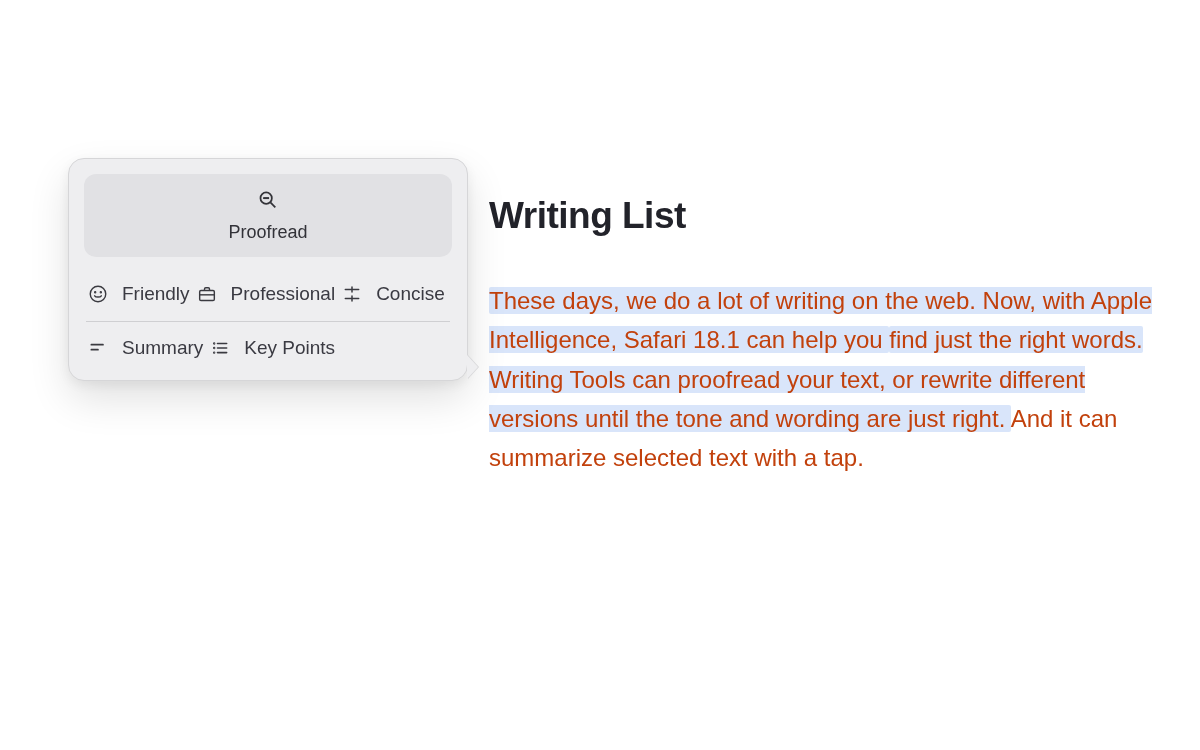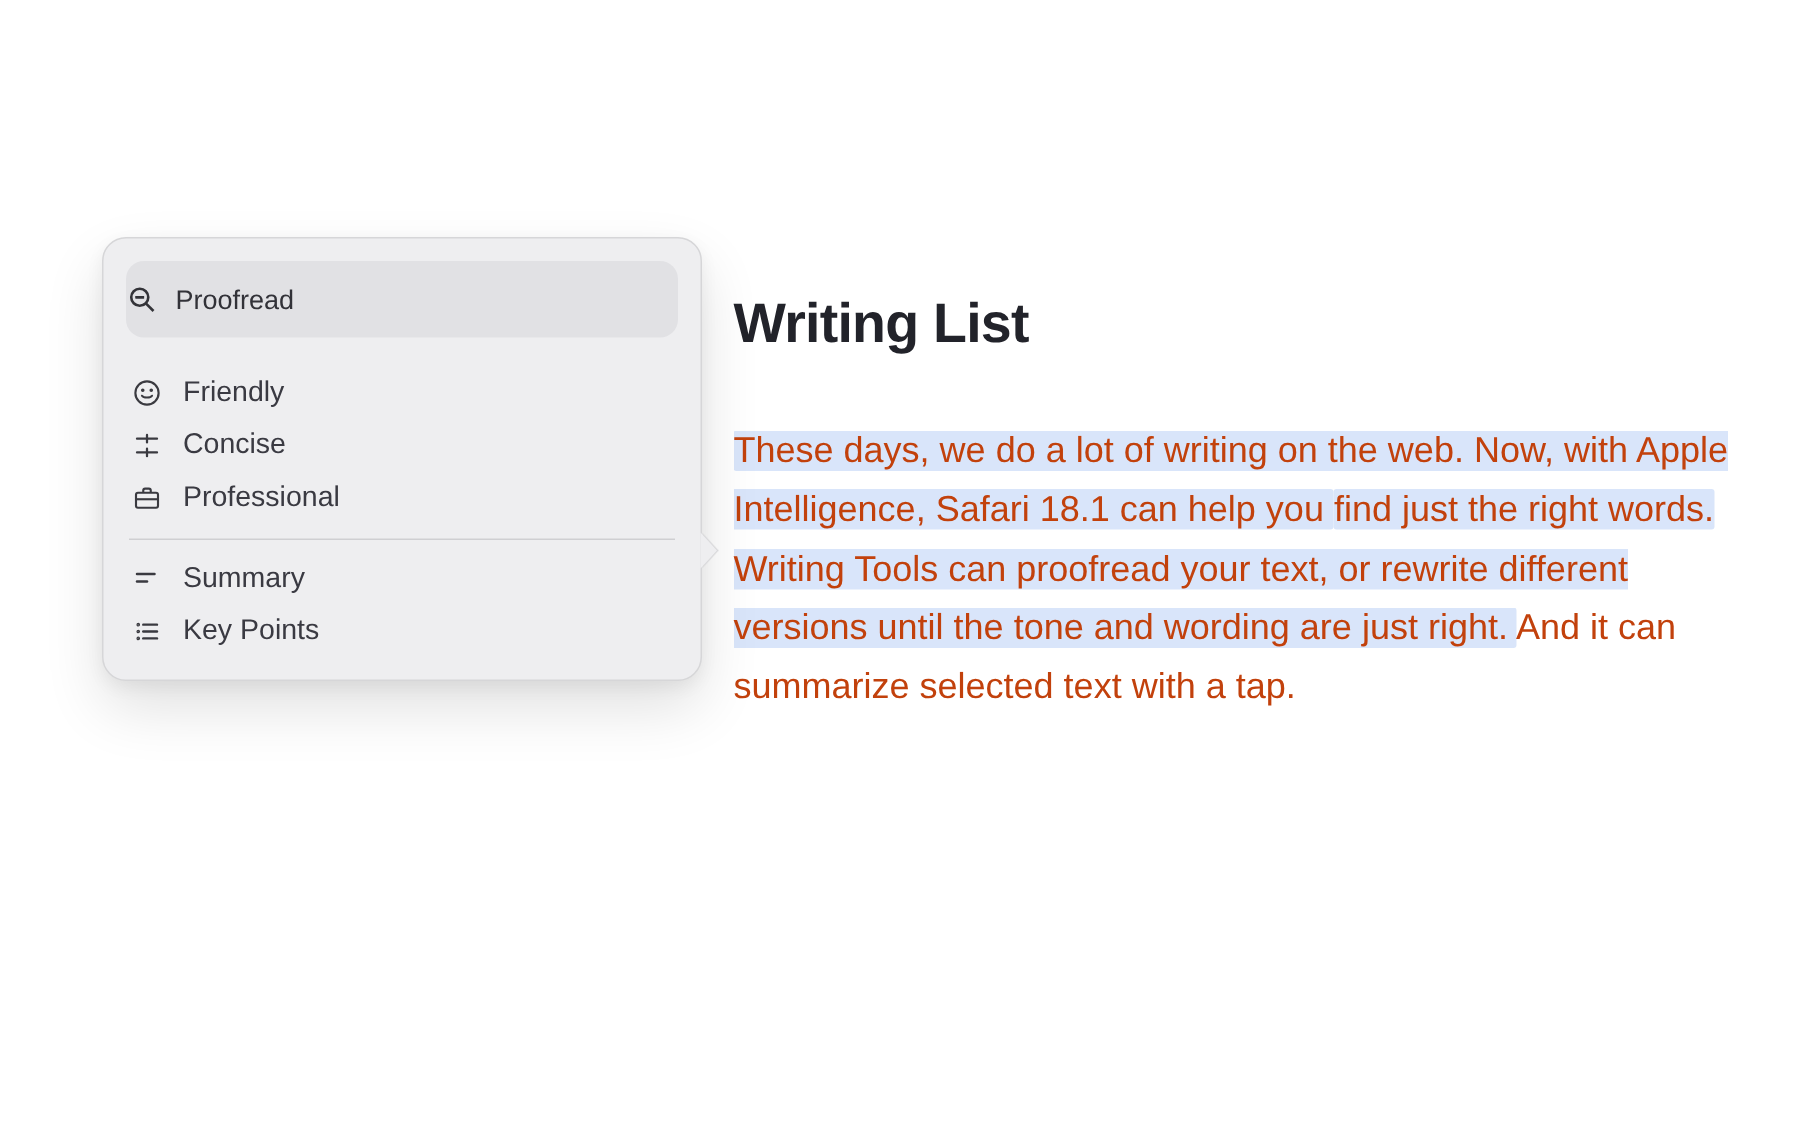--- a/index.html
+++ b/index.html
@@ -67,42 +67,42 @@
       gap: 14px;
       margin-bottom: 20px;
     }
     .big-button {
       flex: 1;
       background: #e1e1e4;
       border: none;
       border-radius: 12px;
       padding: 15px 0 14px 0;
       display: flex;
-      flex-direction: row;
+      flex-direction: column;
       align-items: center;
       gap: 11px;
       cursor: pointer;
       font-family: inherit;
     }
     .big-button-icon {
       width: 22px;
       height: 22px;
       display: flex;
       align-items: center;
       justify-content: center;
       color: #333338;
     }
     .big-button-label {
       font-size: 18px;
       color: #323238;
       font-weight: 400;
     }
     .menu-section {
       display: flex;
-      flex-direction: column;
+      flex-direction: row;
     }
     .menu-item {
       display: flex;
       align-items: center;
       gap: 13px;
       padding: 6px 3px 7px 3px;
       cursor: pointer;
       border-radius: 6px;
     }
     .menu-icon {
@@ -164,39 +164,39 @@
           <circle cx="12" cy="12" r="9.3"></circle>
           <circle cx="8.6" cy="9.8" r="0.6" fill="currentColor"></circle>
           <circle cx="15.4" cy="9.8" r="0.6" fill="currentColor"></circle>
           <path d="M8 14.2 C 9.2 16.1, 14.8 16.1, 16 14.2" stroke-linecap="round"></path>
         </svg>
       </span>
       <span class="menu-label">Friendly</span>
     </div>
     <div class="menu-item">
       <span class="menu-icon">
+        <svg width="20" height="20" viewBox="0 0 24 24" fill="none" stroke="currentColor" stroke-width="1.7">
+          <rect x="3.2" y="7.8" width="17.6" height="12" rx="1.6"></rect>
+          <path d="M9 7.8 V6 C9 5 9.6 4.5 10.5 4.5 H13.5 C14.4 4.5 15 5 15 6 V7.8"></path>
+          <line x1="3.2" y1="13" x2="20.8" y2="13"></line>
+        </svg>
+      </span>
+      <span class="menu-label">Professional</span>
+    </div>
+    <div class="menu-item">
+      <span class="menu-icon">
         <svg width="20" height="20" viewBox="0 0 24 24" fill="none" stroke="currentColor" stroke-width="1.8" stroke-linecap="round">
           <line x1="4" y1="6.5" x2="20" y2="6.5"></line>
           <line x1="12" y1="3.5" x2="12" y2="9.5"></line>
           <polyline points="9.5,7.5 12,10 14.5,7.5" fill="none" stroke-width="0"></polyline>
           <line x1="4" y1="17.5" x2="20" y2="17.5"></line>
           <line x1="12" y1="14.5" x2="12" y2="20.5"></line>
         </svg>
       </span>
       <span class="menu-label">Concise</span>
-    </div>
-    <div class="menu-item">
-      <span class="menu-icon">
-        <svg width="20" height="20" viewBox="0 0 24 24" fill="none" stroke="currentColor" stroke-width="1.7">
-          <rect x="3.2" y="7.8" width="17.6" height="12" rx="1.6"></rect>
-          <path d="M9 7.8 V6 C9 5 9.6 4.5 10.5 4.5 H13.5 C14.4 4.5 15 5 15 6 V7.8"></path>
-          <line x1="3.2" y1="13" x2="20.8" y2="13"></line>
-        </svg>
-      </span>
-      <span class="menu-label">Professional</span>
     </div>
   </div>
 
   <div class="divider"></div>
 
   <div class="menu-section">
     <div class="menu-item">
       <span class="menu-icon">
         <svg width="20" height="20" viewBox="0 0 24 24" fill="none" stroke="currentColor" stroke-width="2" stroke-linecap="round">
           <line x1="4" y1="8" x2="18" y2="8"></line>

